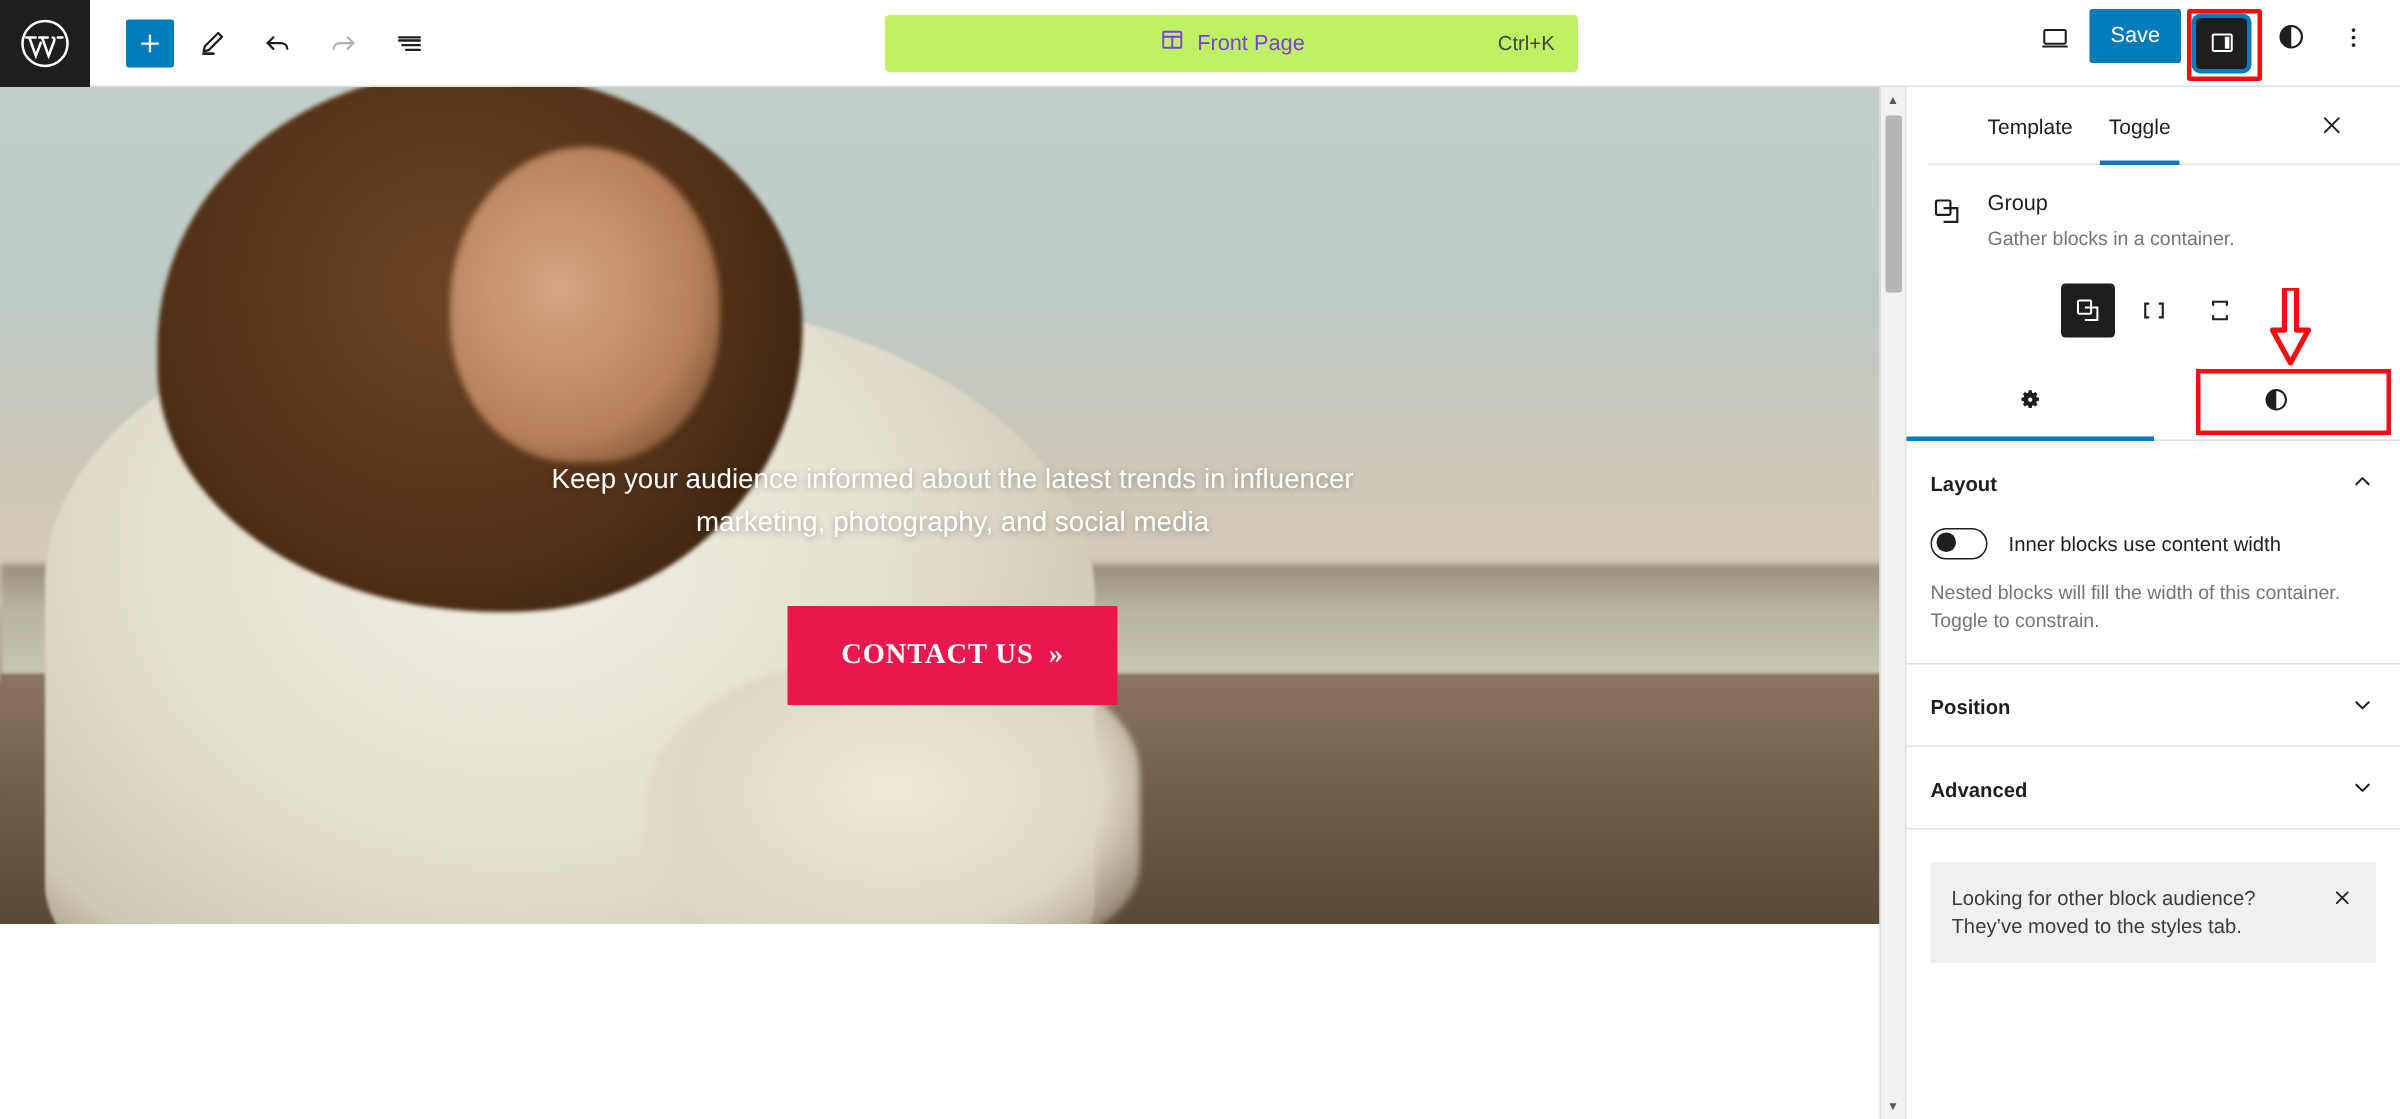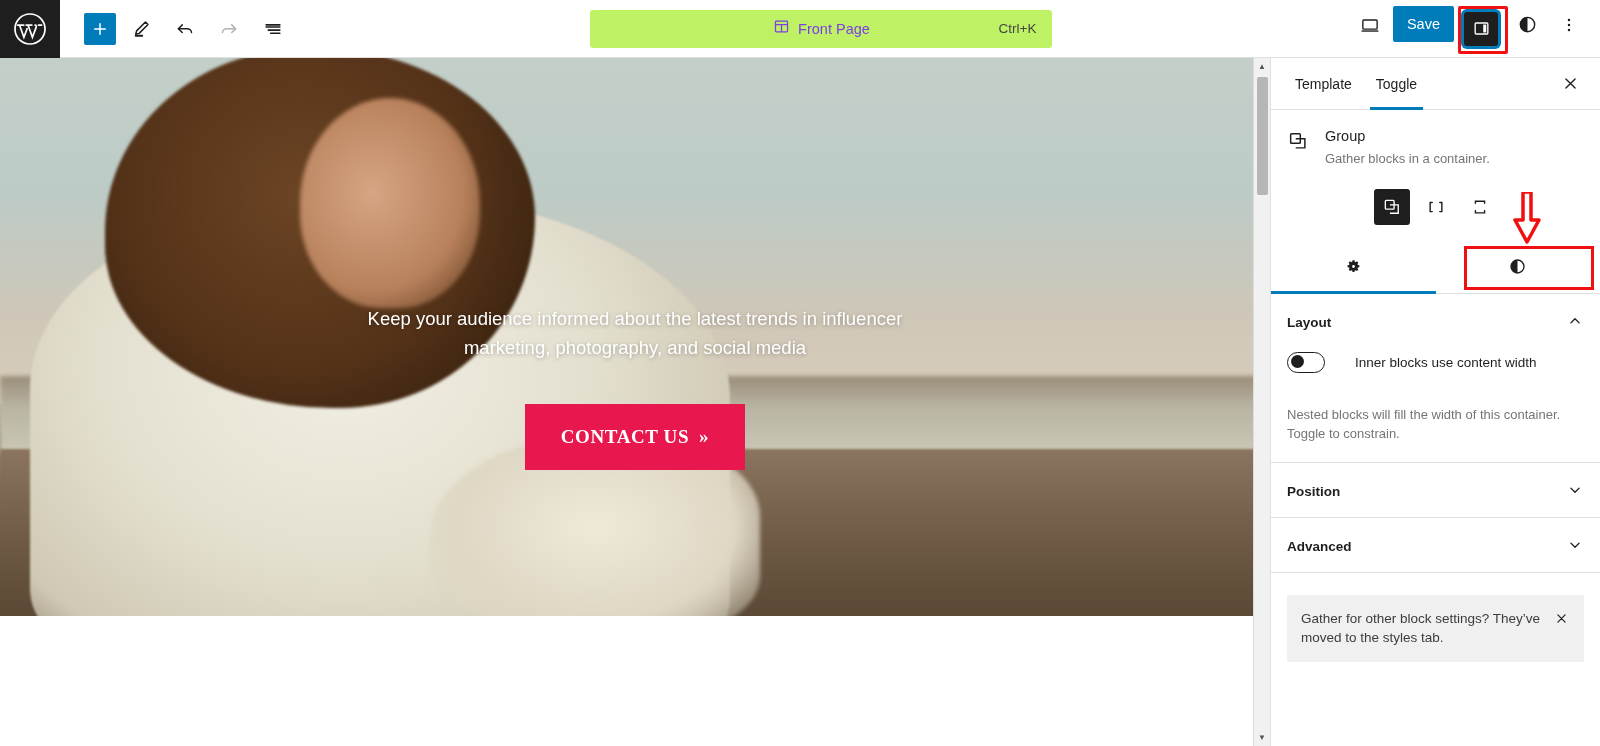--- a/index.html
+++ b/index.html
@@ -206,22 +206,23 @@
     width: 330px; flex: 0 0 330px;
     background: #fff;
     border-left: 1px solid #e0e0e0;
     display: flex; flex-direction: column;
     position: relative;
   }
   .sb-tabs {
     height: 52px; flex: 0 0 52px;
     display: flex; align-items: center;
     border-bottom: 1px solid #e0e0e0;
-    padding: 0 12px;
+    padding: 0 28px;
     position: relative;
+    margin-left: 14px;
   }
   .sb-tab {
     height: 52px; display: flex; align-items: center;
     padding: 0 12px; font-size: 14px; color: #1e1e1e;
     cursor: pointer; position: relative;
   }
   .sb-tab.active { font-weight: 500; }
   .sb-tab.active::after {
     content: ""; position: absolute; left: 6px; right: 6px; bottom: 0;
     height: 2.5px; background: #007cba;
@@ -277,32 +278,32 @@
   .panel {
     border-bottom: 1px solid #e0e0e0;
     padding: 18px 16px;
   }
   .panel-head {
     display: flex; align-items: flex-end; justify-content: space-between;
     cursor: pointer;
   }
   .panel-title { font-size: 13.5px; font-weight: 600; color: #1e1e1e; }
   .chev { color: #1e1e1e; display: flex; }
-  .toggle-row { display: flex; align-items: center; gap: 30px; margin-top: 22px; }
+  .toggle-row { display: flex; align-items: center; gap: 14px; margin-top: 22px; }
   .switch {
     width: 38px; height: 21px; border-radius: 11px;
     border: 1.5px solid #1e1e1e; background: #fff;
     position: relative; cursor: pointer; flex: 0 0 38px;
   }
   .switch .knob {
     position: absolute; left: 3px; top: 2.5px;
     width: 13px; height: 13px; border-radius: 50%; background: #1e1e1e;
   }
   .toggle-label { font-size: 13.5px; color: #1e1e1e; }
-  .help-text { font-size: 13px; color: #757575; line-height: 1.5; margin-top: 32px; }
+  .help-text { font-size: 13px; color: #757575; line-height: 1.5; margin-top: 12px; }
 
   .notice {
     margin: 22px 16px 0 16px;
     background: #f0f0f0;
     padding: 14px 14px;
     display: flex; align-items: flex-start; gap: 10px;
   }
   .notice-text { font-size: 13.5px; color: #3c3c3c; line-height: 1.45; flex: 1; }
   .notice-close { cursor: pointer; color: #1e1e1e; flex: 0 0 16px; margin-top: 2px; }
 </style>
@@ -541,21 +542,21 @@
           <span class="panel-title">Advanced</span>
           <span class="chev">
             <svg width="18" height="18" viewBox="0 0 24 24" fill="none" stroke="#1e1e1e" stroke-width="1.8" stroke-linecap="round" stroke-linejoin="round">
               <path d="M6.5 9.5L12 15l5.5-5.5"></path>
             </svg>
           </span>
         </div>
       </div>
 
       <div class="notice">
-        <span class="notice-text">Gather for other block settings? They’ve moved to the styles tab.</span>
+        <span class="notice-text">Looking for other block audience? They’ve moved to the styles tab.</span>
         <span class="notice-close">
           <svg width="15" height="15" viewBox="0 0 24 24" fill="none" stroke="#1e1e1e" stroke-width="1.9" stroke-linecap="round">
             <path d="M6.2 6.2l11.6 11.6M17.8 6.2L6.2 17.8"></path>
           </svg>
         </span>
       </div>
 
     </div>
   </div>
 </div>

